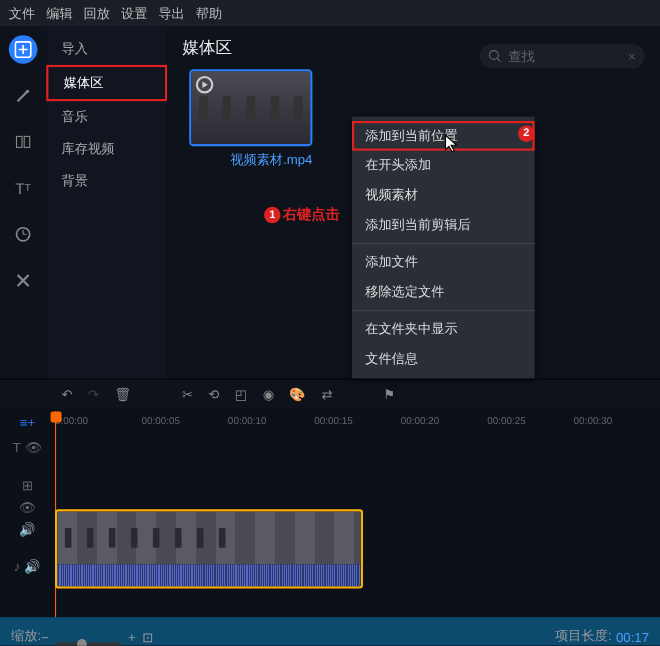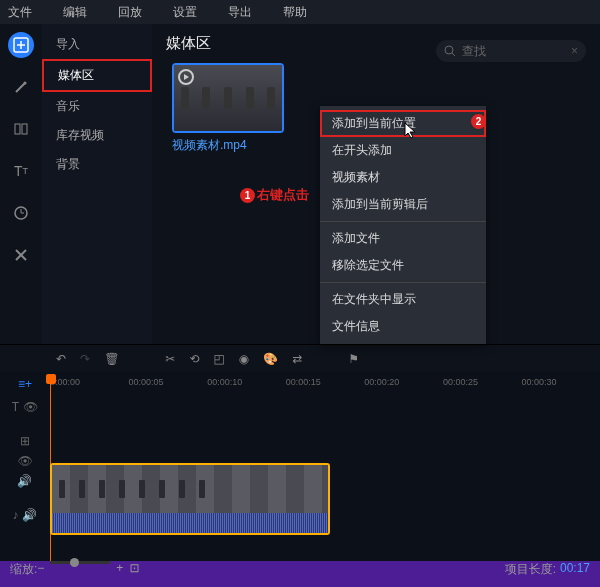--- a/index.html
+++ b/index.html
@@ -1,35 +1,35 @@
 <!DOCTYPE html>
 <html><head>
 <meta charset="utf-8">
 <style>
 *{margin:0;padding:0;box-sizing:border-box;font-family:"Microsoft YaHei",sans-serif}
 body{background:#0a0e17;color:#ccc;font-size:12px;width:600px;height:587px;overflow:hidden;position:relative}
-.menubar{display:flex;height:24px;background:#1a1e27;align-items:center;padding:0 8px;gap:31px}
+.menubar{display:flex;height:24px;background:#1a1e27;align-items:center;padding:0 8px;gap:10px}
 .menubar span{color:#bbb;cursor:pointer}
 .topzone{display:flex;height:320px}
 .leftrail{width:42px;background:#0e121b;display:flex;flex-direction:column;align-items:center;padding-top:8px;gap:16px}
 .railbtn{width:26px;height:26px;display:flex;align-items:center;justify-content:center;color:#888;cursor:pointer}
 .railbtn.active{background:#2a7fff;color:#fff;border-radius:50%}
 .subnav{width:110px;background:#11151f;padding-top:6px}
 .subnav-item{padding:6px 14px;color:#aaa;cursor:pointer}
 .subnav-item.hl{border:2px solid #d22;color:#fff}
 .mediaarea{flex:1;background:#0e121b;position:relative;padding:10px 14px}
 .mediaarea-title{color:#eee;font-size:15px;margin-bottom:10px}
 .searchbox{position:absolute;right:14px;top:16px;width:150px;height:22px;background:#1a1e27;border-radius:11px;display:flex;align-items:center;padding:0 8px;color:#666}
 .searchbox span.x{margin-left:auto;color:#555}
 .thumb{width:112px;border:2px solid #2a7fff;border-radius:4px;position:relative;margin-top:4px;margin-left:6px}
 .thumb-img{width:100%;height:66px;background:linear-gradient(#4a4a52,#2a2a32);display:flex;align-items:center;justify-content:space-around}
 .thumb-img .fig{width:8px;height:22px;background:#333;border-radius:2px}
 .thumb .play{position:absolute;left:4px;top:4px;width:16px;height:16px;border:2px solid #ccc;border-radius:50%;display:flex;align-items:center;justify-content:center}
 .thumb .play::after{content:"";border-left:5px solid #ccc;border-top:3px solid transparent;border-bottom:3px solid transparent;margin-left:1px}
-.thumbname{color:#4a9eff;text-align:left;margin-top:4px;width:112px;margin-left:6px}
+.thumbname{color:#4a9eff;text-align:right;margin-top:4px;width:112px;margin-left:6px}
 .ctxmenu{position:absolute;left:320px;top:106px;background:#2a2e37;width:166px;box-shadow:0 2px 8px rgba(0,0,0,.6);padding:4px 0;z-index:5}
 .ctxmenu .mi{padding:5px 12px;color:#ddd;cursor:pointer;position:relative}
 .ctxmenu .mi.hl{border:2px solid #d22;padding:3px 10px}
 .ctxmenu .sep{height:1px;background:#444;margin:3px 0}
 .callout{position:absolute;color:#d22;font-size:13px;font-weight:bold;display:flex;align-items:center;gap:2px}
 .callout .num{display:inline-block;width:15px;height:15px;background:#d22;color:#fff;border-radius:50%;text-align:center;line-height:15px;font-size:10px}
 .cursor{position:absolute;left:404px;top:122px;z-index:6}
 .toolbar{height:28px;background:#0e121b;display:flex;align-items:center;padding:0 10px;gap:14px;color:#888;border-top:1px solid #000}
 .toolbar .gap{width:18px}
 .timeline{background:#0c1018;height:215px;position:relative;padding-top:4px}
@@ -39,21 +39,21 @@
 .playhead::before{content:"";position:absolute;left:-5px;top:0;width:10px;height:10px;background:#ff6600;border-radius:2px}
 .trackrow{display:flex;align-items:center;height:30px}
 .trackrow.big{height:78px}
 .trackhead{width:50px;display:flex;align-items:center;justify-content:center;gap:4px;color:#666}
 .trackbody{flex:1;position:relative}
 .clip{position:absolute;left:0;top:2px;width:280px;height:72px;border:2px solid #ffb000;border-radius:3px;overflow:hidden;background:#222}
 .clip .vid{height:48px;background:repeating-linear-gradient(90deg,#5a5a62 0 18px,#4a4a52 18px 36px);display:flex;align-items:center}
 .clip .vid .fig{width:6px;height:18px;background:#2a2a32;margin:0 7px;border-radius:1px}
 .clip .wave{height:22px;background:#2a3a6a;position:relative;overflow:hidden}
 .clip .wave::before{content:"";position:absolute;inset:0;background:repeating-linear-gradient(90deg,#6a7aee 0 1px,transparent 1px 2px);opacity:.7}
-.bottombar{position:absolute;bottom:0;left:0;right:0;height:26px;background:#4c1d95;display:flex;align-items:flex-start;padding:0 10px;color:#999}
+.bottombar{position:absolute;bottom:0;left:0;right:0;height:26px;background:#0c4a6e;display:flex;align-items:flex-end;padding:0 10px;color:#999}
 .bottombar .slider{width:60px;height:3px;background:#333;margin:0 6px;position:relative}
 .bottombar .slider::after{content:"";position:absolute;left:20px;top:-3px;width:9px;height:9px;background:#888;border-radius:50%}
 .bottombar .spacer{flex:1}
 .bottombar .dur{color:#4a9eff;margin-left:4px}
 svg{display:block}
 </style>
 </head>
 <body>
 
 <div class="menubar">

